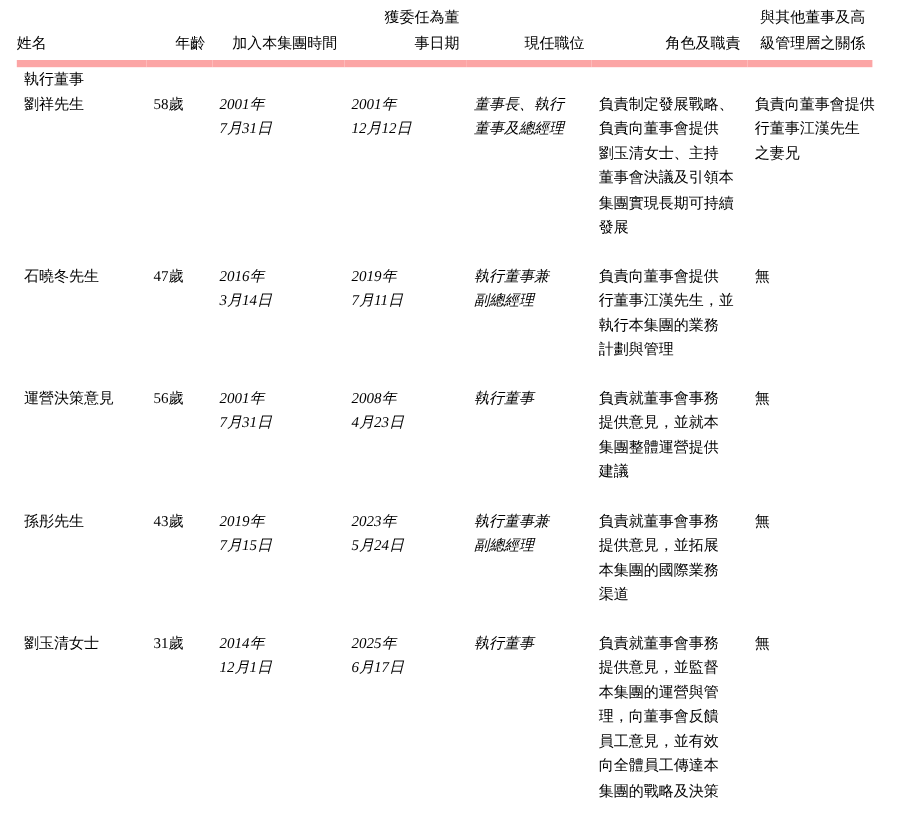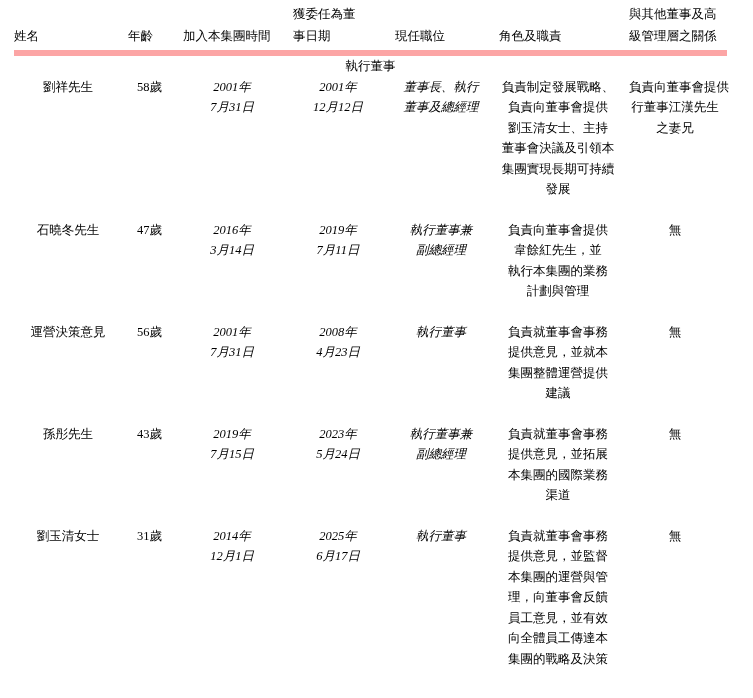--- a/index.html
+++ b/index.html
@@ -26,35 +26,35 @@
     width: 713px;
     margin: 6px 14px 0 14px;
     table-layout: fixed;
   }
   table.directors th {
     font-weight: normal;
     font-size: 12.5px;
     line-height: 17px;
     vertical-align: bottom;
     padding: 0 6px 5px 6px;
-    text-align: left;
+    text-align: right;
   }
   table.directors th.col-name {
     text-align: left;
     padding-left: 0;
   }
   thead tr.head-row th {
     border-bottom: 6px solid #fca5a5;
   }
   table.directors td {
     font-size: 12.5px;
     line-height: 20.5px;
     vertical-align: top;
     padding: 0 6px;
-    text-align: center;
+    text-align: left;
   }
   td.col-name { padding-left: 0; }
   td.col-age { text-align: center; }
   td.col-joined, td.col-appointed, td.col-position { text-align: center; font-style: italic; }
   td.col-role, td.col-relationship { text-align: left; }
 
   .section-label {
     font-size: 12.5px;
     line-height: 20px;
     padding-top: 9px;
@@ -157,21 +157,21 @@
           <td class="col-appointed">
             <span class="cell-line">2019年</span>
             <span class="cell-line">7月11日</span>
           </td>
           <td class="col-position">
             <span class="cell-line">執行董事兼</span>
             <span class="cell-line">副總經理</span>
           </td>
           <td class="col-role">
             <span class="cell-line">負責向董事會提供</span>
-            <span class="cell-line">韋餘紅先生，並</span>
+            <span class="cell-line">行董事江漢先生，並</span>
             <span class="cell-line">執行本集團的業務</span>
             <span class="cell-line">計劃與管理</span>
           </td>
           <td class="col-relationship">
             <span class="cell-line">無</span>
           </td>
         </tr>
         <tr class="spacer">
           <td colspan="7"></td>
         </tr>

